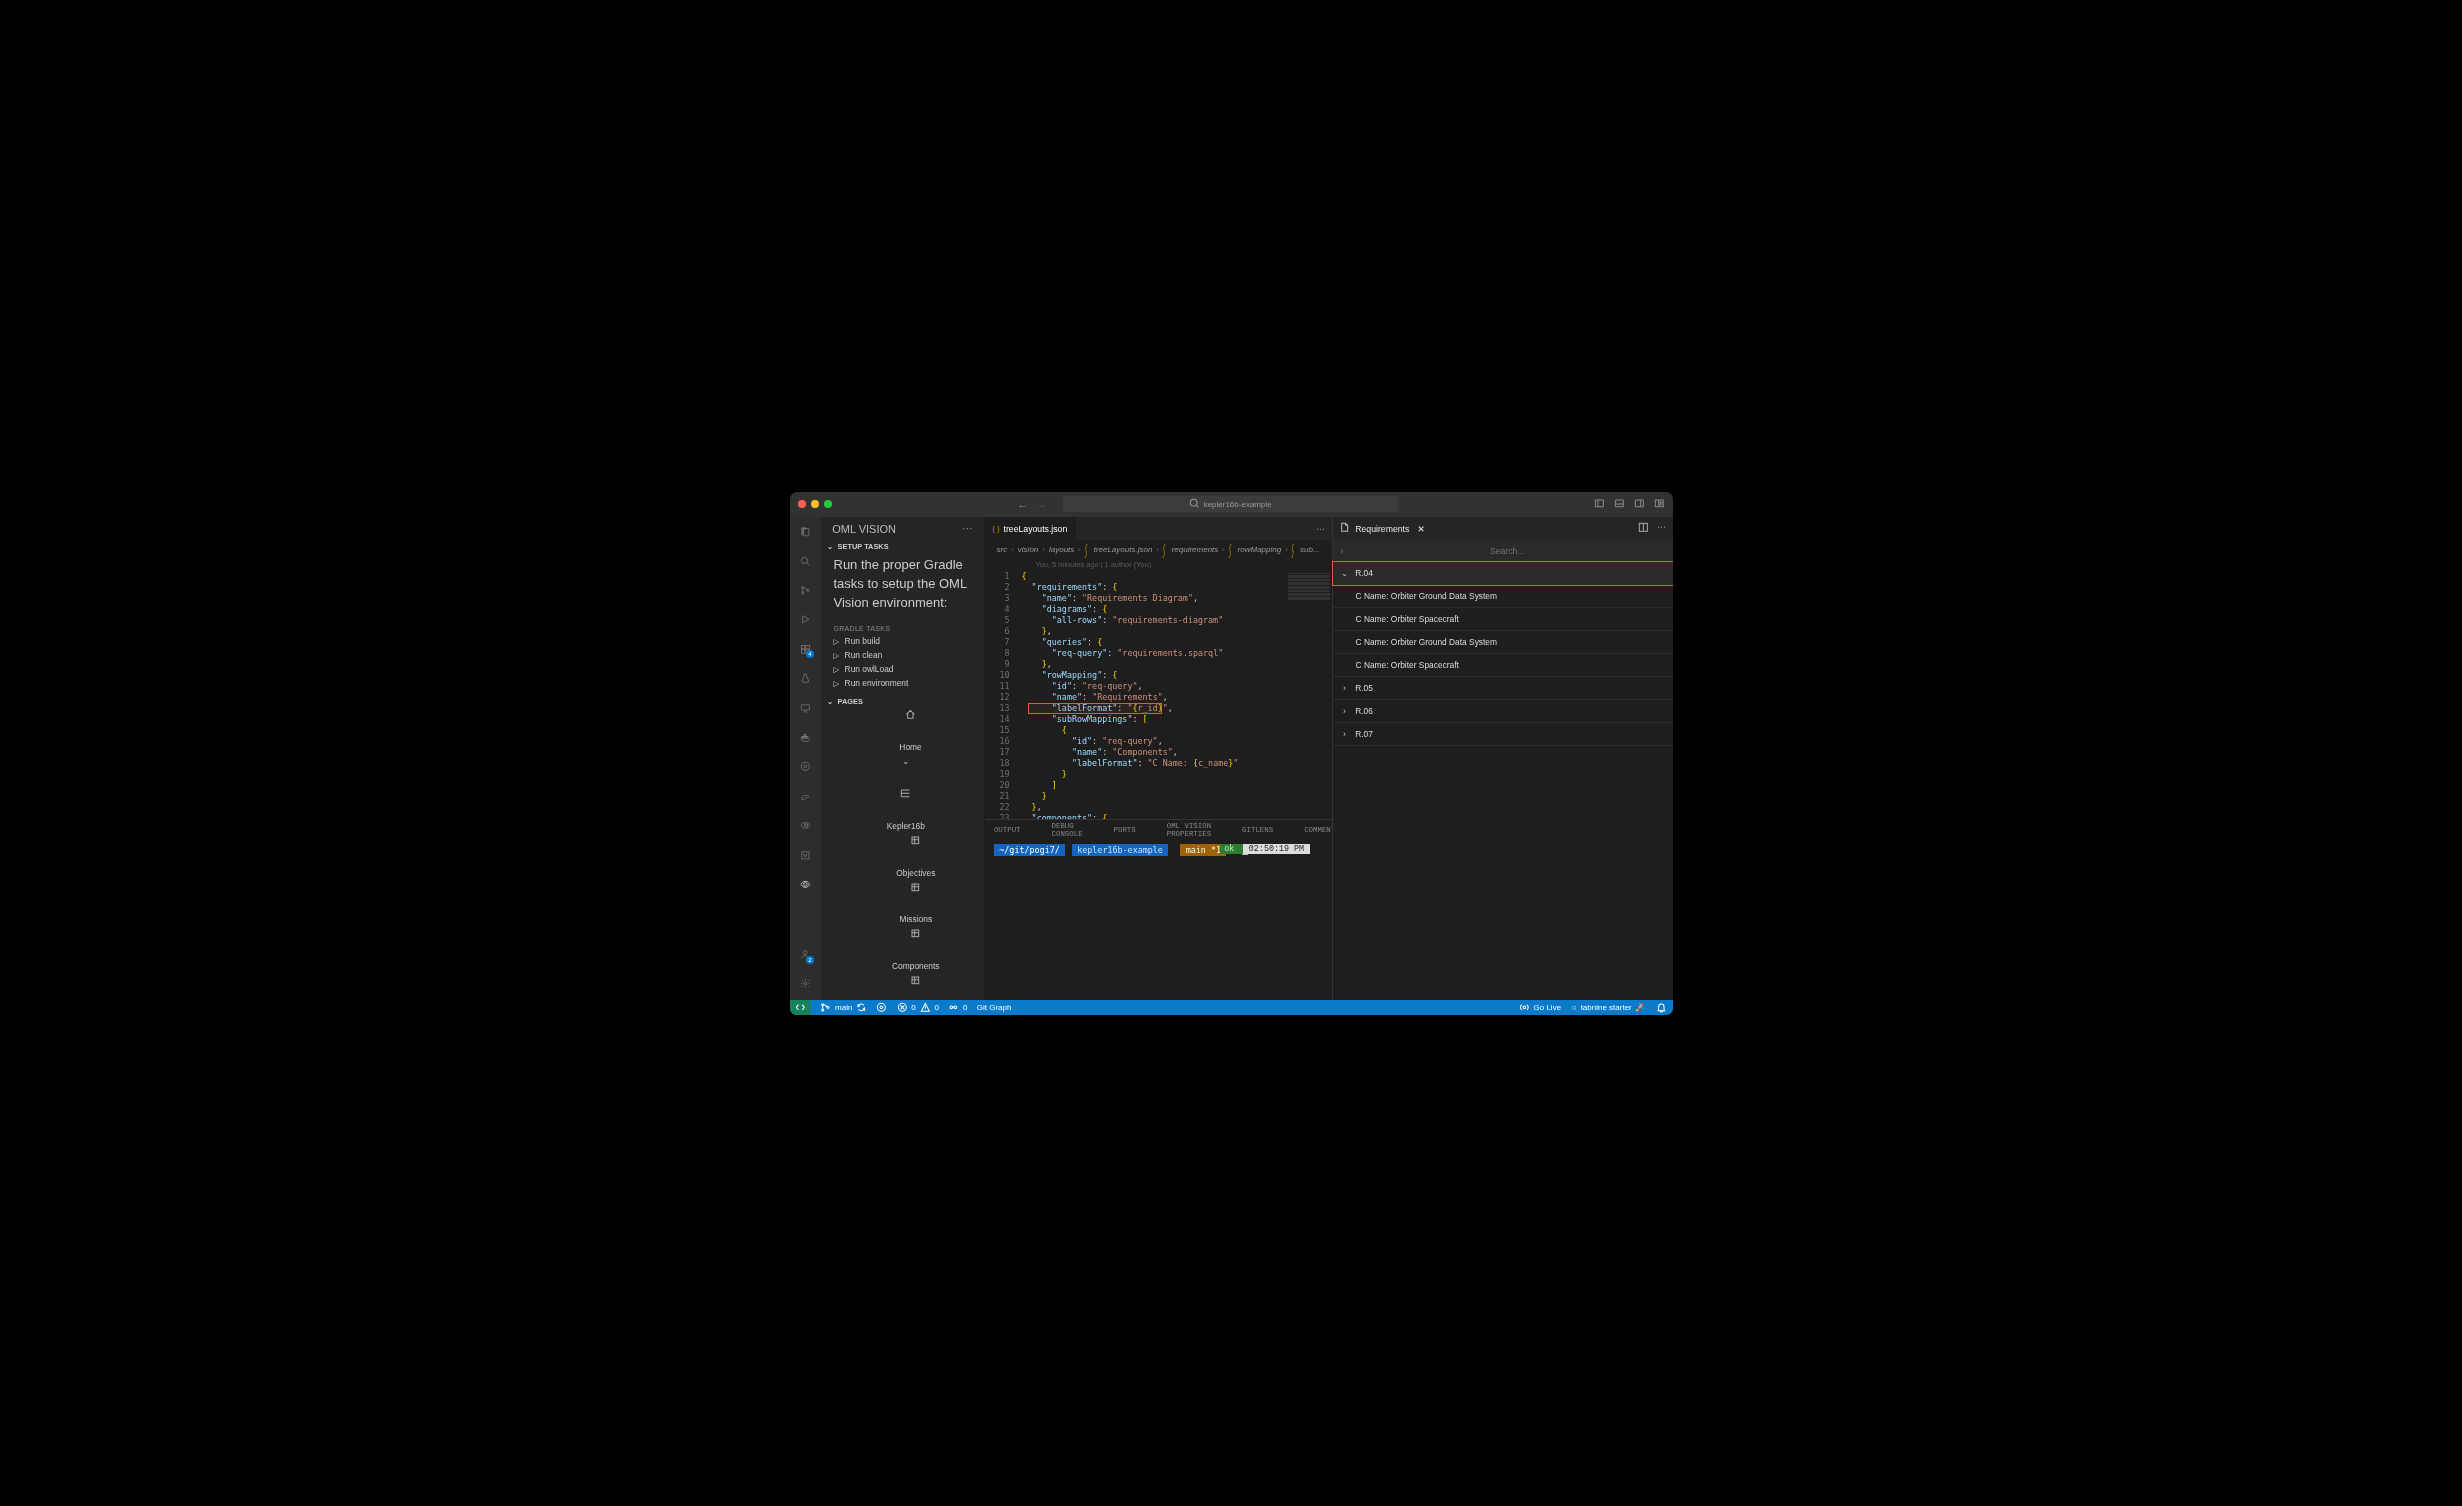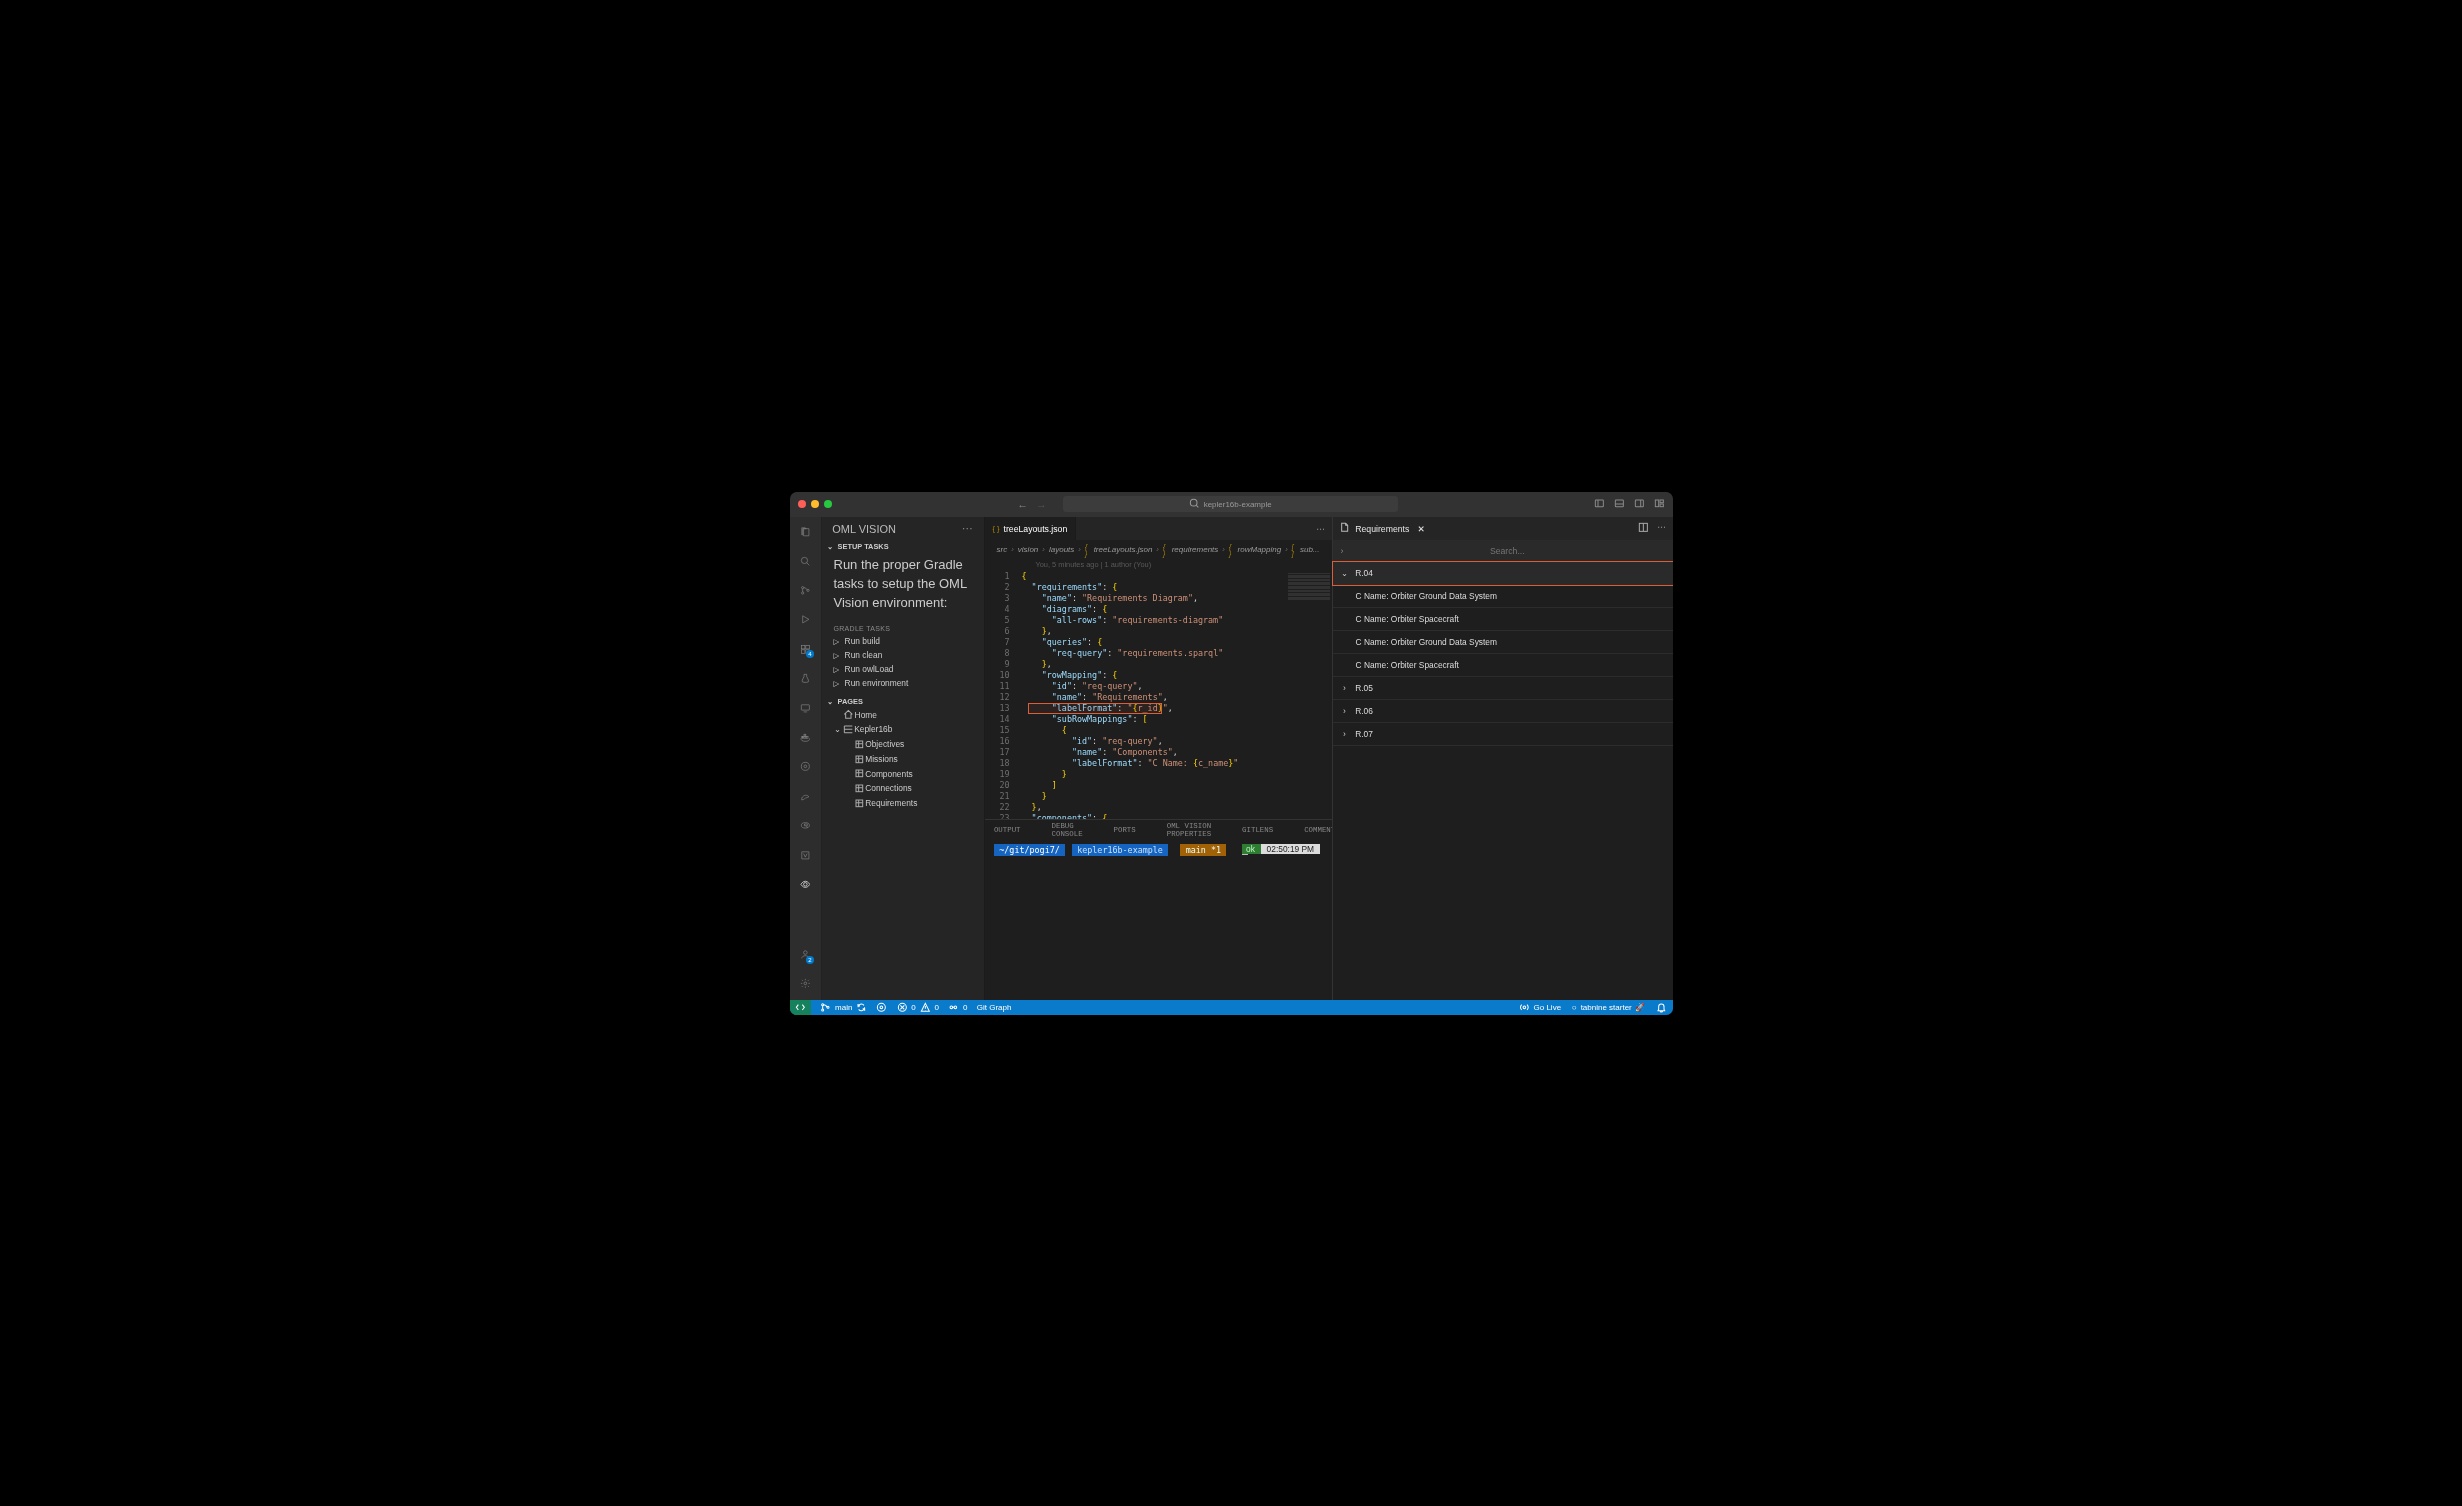--- a/index.html
+++ b/index.html
@@ -34,21 +34,21 @@
   .sidebar { width:163px; background:#252526; color:#ccc; display:flex; flex-direction:column; border-right:0.7px solid #1b1b1b;}
   .sb-title { padding:5.4px 10.7px 2.7px; font-size:11px; color:#bbb; text-transform:uppercase; display:flex; align-items:center; justify-content:space-between;}
   .sb-title .more { color:#888; cursor:pointer;}
   .sb-sec { padding:2.7px 0; }
   .sec-hdr { display:flex; align-items:center; gap:2.7px; padding:1.3px 4px; font-size:7.4px; font-weight:600; color:#ccc; cursor:pointer;}
   .sec-hdr .chev { width:9.4px; text-align:center; color:#ccc;}
   .setup-text { padding:4px 10.7px 8px 12px; font-size:13px; color:#ccc; line-height:1.45;}
   .labelhdr { padding:4px 5.4px 2.7px 12px; font-size:7px; color:#8a8a8a; letter-spacing:0.3px;}
   .task-item { display:flex; align-items:center; gap:5.4px; padding:2px 5.4px 2px 12px; font-size:8.4px; color:#ccc; cursor:pointer;}
   .task-item .play { color:#ccc; font-size:7.4px;}
-  .page-item { display:flex; align-items:center; gap:1px; padding:2px 5.4px 2px 20px; font-size:8.4px; color:#ccc; cursor:pointer;}
+  .page-item { display:flex; align-items:center; gap:22px; padding:2px 5.4px 2px 20px; font-size:8.4px; color:#ccc; cursor:pointer;flex-direction:column;}
   .page-item.lvl1{padding-left:21.4px}
   .page-item.lvl2{padding-left:32px}
   .page-item .pico{width:10.7px;color:#aaa;display:flex;align-items:center;justify-content:center}
   .chev-sm{width:8px;display:inline-block;text-align:center;color:#ccc;}
 
   
   .editor-col { flex:1; display:flex; flex-direction:column; min-width:0; }
   .tabs { height:23.4px; background:#252526; display:flex; align-items:stretch; }
   .tab { display:flex; align-items:center; gap:4px; padding:0 8px; font-size:8.7px; color:#aaa; background:#2d2d2d; border-right:0.7px solid #1b1b1b; cursor:pointer;}
   .tab.active { background:#1e1e1e; color:#fff; }
@@ -71,21 +71,21 @@
   .panel-tabs { display:flex; align-items:center; gap:31px; padding:0 9.4px; height:20px; font-size:7.4px; color:#888;font-family:Liberation Mono, monospace;}
   .panel-tabs .pt { cursor:pointer; padding:4px 0; }
   .panel-tabs .pt.active { color:#e7e7e7; border-bottom:0.7px solid #e7e7e7;}
   .panel-tabs-right { margin-left:auto; display:flex; align-items:center; gap:8px; color:#aaa; font-size:8px;}
   .term-body { flex:1; padding:4px 9.4px; font-family:Menlo,Consolas,monospace; font-size:8.4px; position:relative;}
   .prompt { display:flex; align-items:center; gap:12px; }
   .seg{padding:0 5.4px;line-height:12px}
   .seg.blue{background:#1565c0;color:#fff}
   .seg.teal{background:#a16207;color:#e9fff3}
   .seg.path{background:#1565c0;color:#c7e0ff}
-  .term-right{position:absolute; right:12px; top:4px; font-family:Liberation Sans, sans-serif;}
+  .term-right{position:absolute; right:22px; top:4px; font-family:Liberation Mono, monospace;}
   .tok-ok{background:#2e7d32;color:#bdf7c5;padding:0 4px}
   .tok-time{background:#dcdcdc;color:#222;padding:0 5.4px}
   .cursor-block{display:inline-block;width:5.4px;height:9.4px;border:0.7px solid #bbb;margin-left:4px}
 
   
   .rightpanel { width:341px; background:#1e1e1e; border-left:0.7px solid #333; display:flex; flex-direction:column;}
   .rp-tab { height:23.4px; background:#252526; display:flex; align-items:center; padding:0 6.7px; gap:5.4px; font-size:8.7px; color:#e7e7e7;}
   .rp-tab .ficon{color:#bbb}
   .rp-tab-actions{margin-left:auto;display:flex;gap:8px;color:#aaa}
   .rp-search { height:21.4px; background:#2a2a2a; display:flex; align-items:center; padding:0 8px; color:#888; gap:6.7px;}

